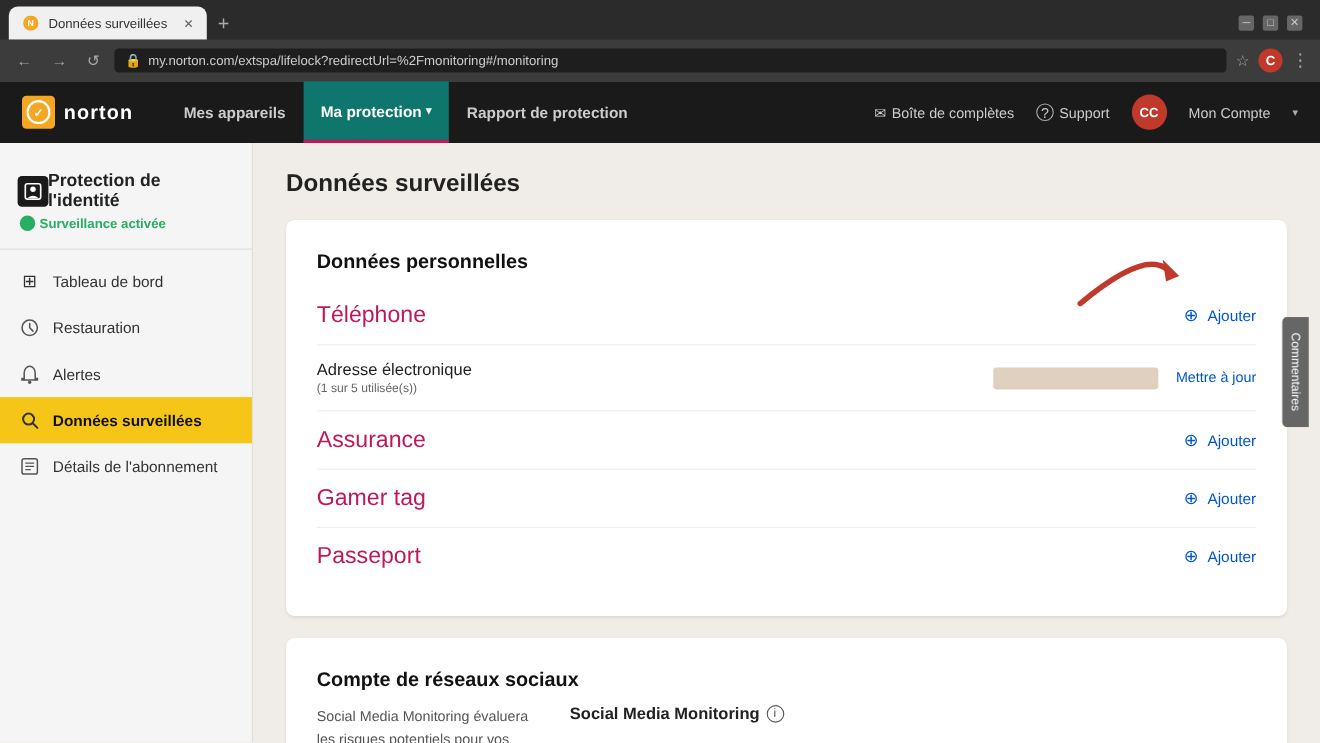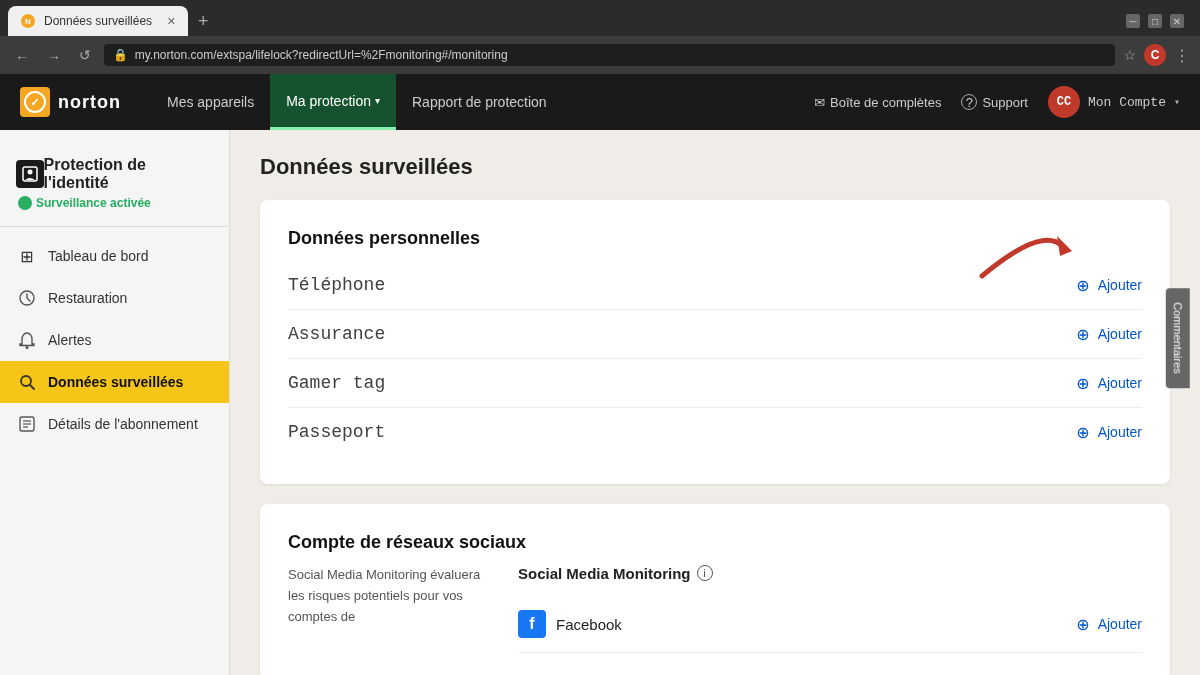--- a/index.html
+++ b/index.html
@@ -25,23 +25,23 @@
     .address-bar-right { display: flex; gap: 8px; align-items: center; }
     .star-icon { color: #aaa; font-size: 14px; }
     .c-icon { width: 22px; height: 22px; background: #c0392b; border-radius: 50%; display: flex; align-items: center; justify-content: center; color: white; font-size: 12px; font-weight: bold; }
     .menu-icon { color: #aaa; font-size: 16px; }
 
     
     .norton-nav { background: #1a1a1a; display: flex; align-items: center; height: 56px; padding: 0 20px; }
     .norton-logo { display: flex; align-items: center; gap: 8px; margin-right: 30px; }
     .norton-logo-icon { width: 30px; height: 30px; background: #f5a623; border-radius: 4px; display: flex; align-items: center; justify-content: center; }
     .norton-logo-text { color: white; font-size: 18px; font-weight: bold; letter-spacing: 1px; }
-    .nav-items { display: flex; align-items: flex-start; height: 100%; flex: 1; }
+    .nav-items { display: flex; align-items: flex-start; height: 100%; flex: 1; font-weight: bold; }
     .nav-item { color: #ccc; font-size: 14px; padding: 0 16px; height: 100%; display: flex; align-items: center; gap: 4px; cursor: pointer; }
-    .nav-item.active { background: #14532d; color: white; border-bottom: 3px solid #86efac; }
+    .nav-item.active { background: #0f766e; color: white; border-bottom: 3px solid #be185d; }
     .nav-right { display: flex; align-items: center; gap: 20px; margin-left: auto; }
     .nav-right-item { color: #ccc; font-size: 13px; display: flex; align-items: center; gap: 5px; cursor: pointer; }
     .user-avatar { width: 32px; height: 32px; background: #c0392b; border-radius: 50%; display: flex; align-items: center; justify-content: center; color: white; font-size: 12px; font-weight: bold; }
 
     
     .main-layout { display: flex; height: calc(675px - 36px - 38px - 56px); }
 
     
     .sidebar { width: 230px; background: #f5f5f5; border-right: 1px solid #ddd; padding: 16px 0; flex-shrink: 0; }
     .sidebar-identity { padding: 10px 16px 16px; border-bottom: 1px solid #ddd; margin-bottom: 8px; }
@@ -61,21 +61,21 @@
 
     
     .card { background: white; border-radius: 8px; padding: 28px; margin-bottom: 20px; box-shadow: 0 1px 3px rgba(0,0,0,0.08); }
     .card-header { font-size: 18px; font-weight: bold; color: #111; margin-bottom: 12px; }
     .card-inner { display: flex; gap: 30px; }
     .card-desc { width: 200px; flex-shrink: 0; color: #555; font-size: 13px; line-height: 1.6; }
     .card-content { flex: 1; }
 
     .data-row { display: flex; align-items: center; padding: 14px 0; border-bottom: 1px solid #eee; }
     .data-row:last-child { border-bottom: none; }
-    .data-row-label { flex: 1; font-size: 18px; color: #404040; font-family: Liberation Mono, monospace; }
+    .data-row-label { flex: 1; font-size: 21px; color: #be185d; }
     .data-row-value { margin-right: 16px; }
     .email-bar { width: 150px; height: 20px; background: #e0d0c0; border-radius: 3px; }
     .add-btn { color: #0055cc; font-size: 14px; display: flex; align-items: center; gap: 4px; cursor: pointer; white-space: nowrap; }
     .update-btn { color: #0055cc; font-size: 13px; cursor: pointer; text-align: right; line-height: 1.4; }
 
     
     .social-row { display: flex; align-items: center; padding: 14px 0; border-bottom: 1px solid #eee; }
     .fb-icon { width: 28px; height: 28px; background: #1877f2; border-radius: 4px; display: flex; align-items: center; justify-content: center; color: white; font-size: 16px; font-weight: bold; margin-right: 10px; }
     .social-name { flex: 1; font-size: 15px; color: #222; }
 
@@ -144,21 +144,21 @@
   </div>
   <div class="nav-right">
     <div class="nav-right-item">
       <span>✉</span>
       <span>Boîte de complètes</span>
     </div>
     <div class="nav-right-item">
       <span style="font-size:13px; border:1.5px solid #aaa; border-radius:50%; width:16px; height:16px; display:inline-flex; align-items:center; justify-content:center;">?</span>
       <span>Support</span>
     </div>
-    <div style="display:flex; align-items:center; gap:8px;font-family:Liberation Mono, monospace;">
+    <div style="display:flex; align-items:center; gap:20px;">
       <div class="user-avatar">CC</div>
       <span style="color:#ccc; font-size:13px;">Mon Compte</span>
       <span style="color:#aaa; font-size:10px;">▾</span>
     </div>
   </div>
 </div>
 
 <div class="main-layout">
 
   <div class="sidebar">
@@ -239,20 +239,32 @@
           </div>
 
           <div class="data-row">
             <span class="data-row-label">Téléphone</span>
             <div class="add-btn">
               <span class="plus-circle">⊕</span>
               <span>Ajouter</span>
             </div>
           </div>
 
+          <div class="data-row">
+            <div style="flex:1;">
+              <div style="font-size:15px; color:#222; margin-bottom:2px;">Adresse électronique</div>
+              <div style="font-size:11px; color:#666;">(1 sur 5 utilisée(s))</div>
+            </div>
+            <div class="data-row-value">
+              <div class="email-bar"></div>
+            </div>
+            <div class="update-btn">
+              <span>Mettre à jour</span>
+            </div>
+          </div>
 
           <div class="data-row">
             <span class="data-row-label">Assurance</span>
             <div class="add-btn">
               <span class="plus-circle">⊕</span>
               <span>Ajouter</span>
             </div>
           </div>
 
           <div class="data-row">

